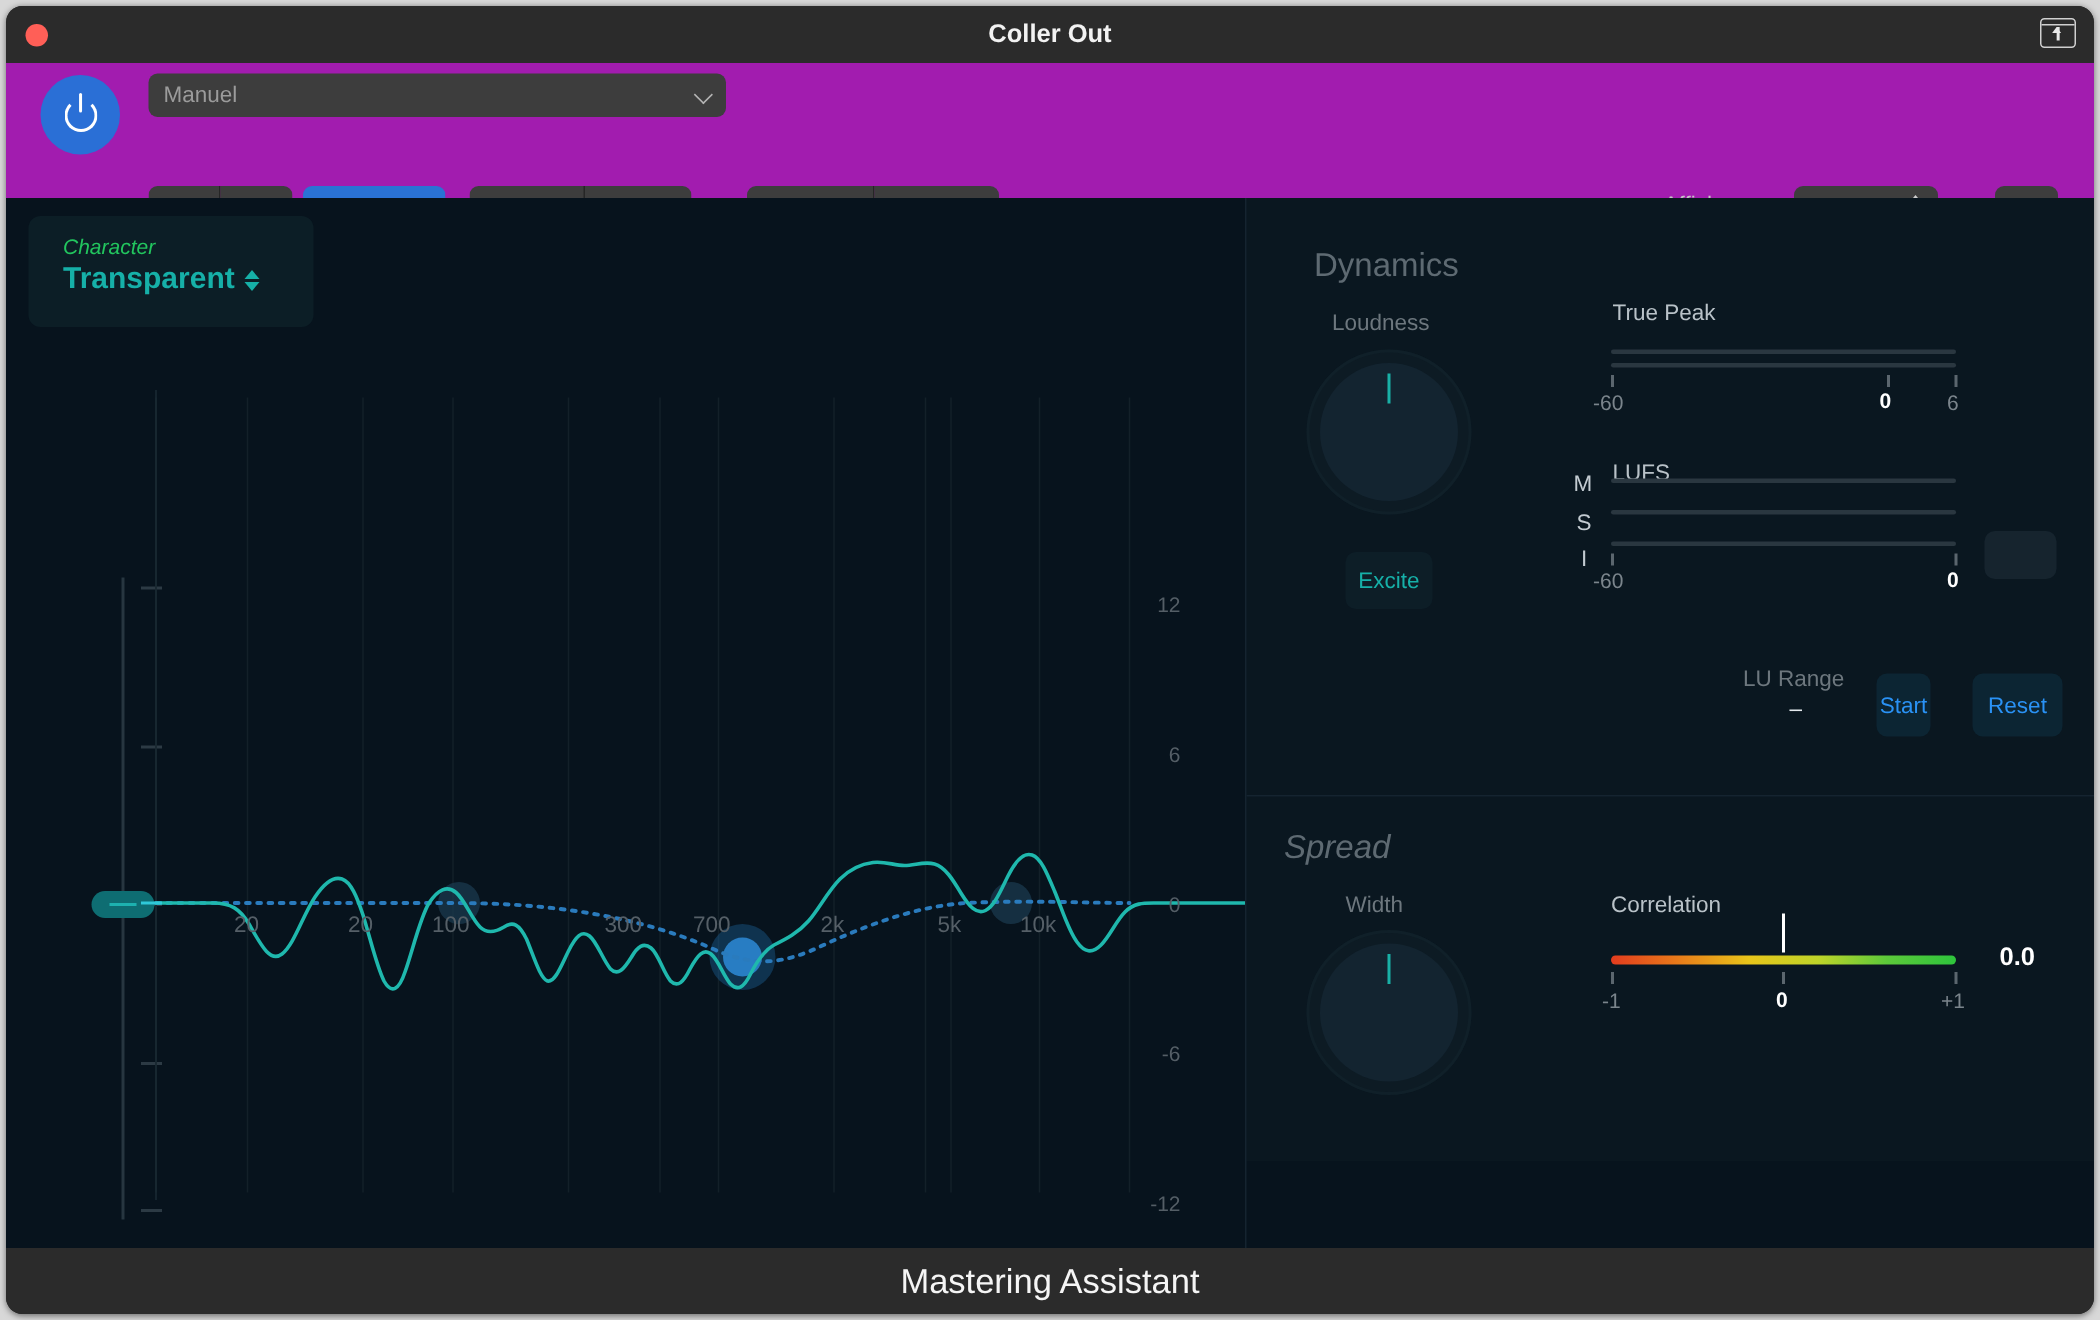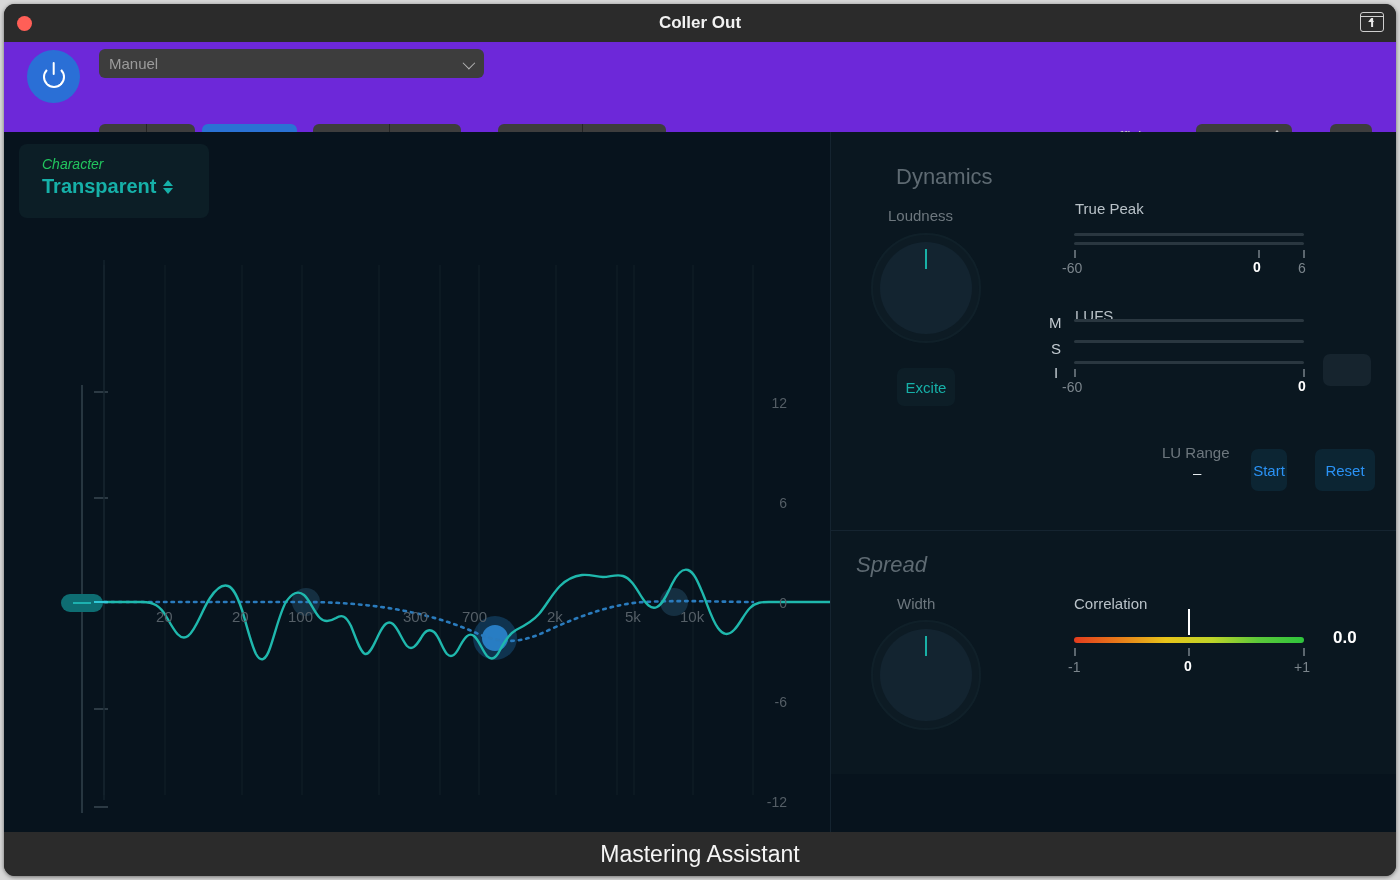--- a/index.html
+++ b/index.html
@@ -46,21 +46,21 @@
     background:#e8e8e8; transform:translateX(-50%);
   }
   .share-arrow:before{
     content:""; position:absolute; left:-3px; top:0;
     border-left:3.5px solid transparent; border-right:3.5px solid transparent;
     border-bottom:4.5px solid #e8e8e8;
   }
 
   
   .toolbar {
-    position:relative; height:90px; background:#6d28d9;
+    position:relative; height:90px; background:#a21caf;
   }
   .power-btn {
     position:absolute; left:23px; top:8px;
     width:53px; height:53px; border-radius:50%;
     background:#2a6fd6;
     display:flex; align-items:center; justify-content:center;
   }
   .power-glyph{
     position:relative; width:22px; height:22px;
     border:2.6px solid #fff; border-radius:50%;
@@ -439,21 +439,21 @@
       <div class="gain-tick" style="top:463px;">0</div>
       <div class="gain-tick" style="top:562px;">-6</div>
       <div class="gain-tick" style="top:662px;">-12</div>
 
       <div class="autoeq-label">Auto EQ</div>
       <div class="autoeq-value">100 %</div>
 
     </div>
 
     <div>
-      <div class="sec-title" style="left:892px; top:32px;">Dynamics</div>
+      <div class="sec-title" style="left:872px; top:32px;">Dynamics</div>
 
       <div class="knob-label" style="left:884px; top:75px;">Loudness</div>
       <div class="knob" style="left:876px; top:110px;">
         <div class="knob-ring"></div>
         <div class="knob-pointer"></div>
       </div>
       <div class="excite-btn" style="left:893px; top:236px;">Excite</div>
 
       <div class="meter-title" style="left:1071px; top:68px;">True Peak</div>
       <div class="meter-bar" style="left:1070px; top:101px; width:230px;"></div>

